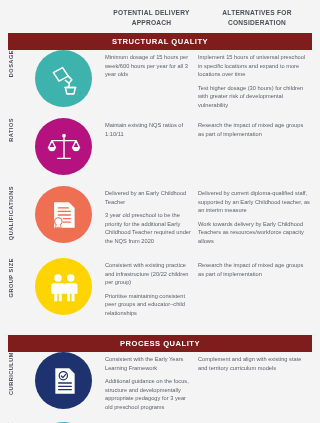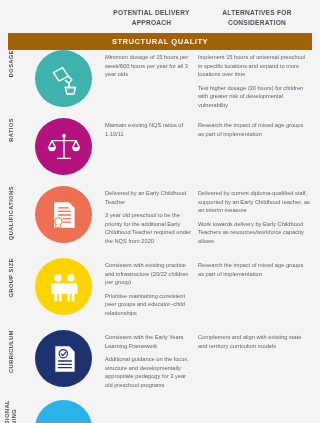--- a/index.html
+++ b/index.html
@@ -24,21 +24,21 @@
     line-height:1.45;
     color:#4b4f58;
     text-transform:uppercase;
   }
   .hdr.c1{width:93px;}
   .hdr.c2{width:118px;}
 
   
   .section-bar{
     margin:6px 8px 0 8px;
-    background:#a16207;
+    background:#7f1d1d;
     color:#ffffff;
     text-align:center;
     font-size:7.6px;
     font-weight:bold;
     letter-spacing:.5px;
     padding:4px 0 4px 0;
     text-transform:uppercase;
   }
   .section-bar.process{margin-top:5px;}
 
@@ -204,20 +204,21 @@
     </div>
     <div class="txt col1">
       <p>Consistent with existing practice and infrastructure (20/22 children per group)</p>
       <p>Prioritise maintaining consistent peer groups and educator–child relationships</p>
     </div>
     <div class="txt col2">
       <p>Research the impact of mixed age groups as part of implementation</p>
     </div>
   </div>
 
+  <div class="section-bar process">PROCESS QUALITY</div>
 
   <div class="row r-curric">
     <div class="axis-label">
         <span>CURRICULUM</span>
       </div>
     <div class="icon-cell">
       <div class="circle" style="width:57px;height:57px;background:#1f3270;">
         <svg width="32" height="32" viewBox="0 0 48 48">
           <path d="M11 5 h21 l8 8 v30 h-29 z" fill="#ffffff"></path>
           <circle cx="23" cy="16" r="6.2" fill="#ffffff" stroke="#1f3270" stroke-width="1.8"></circle>

